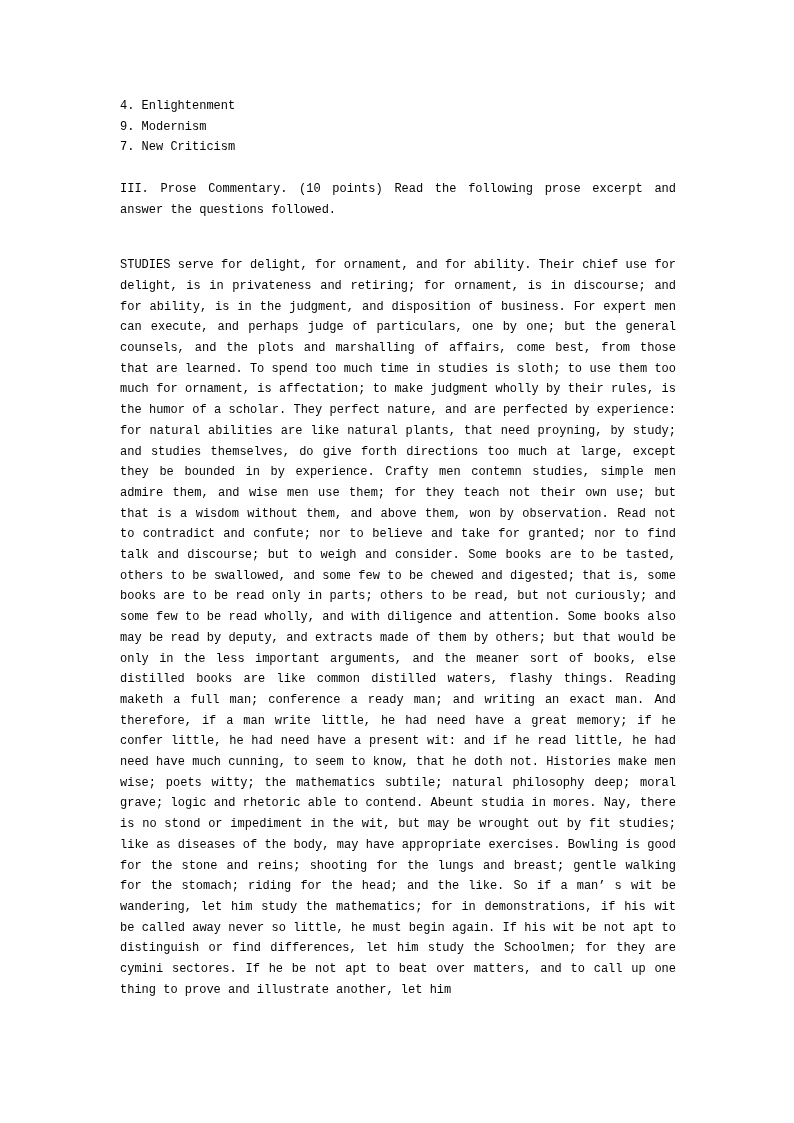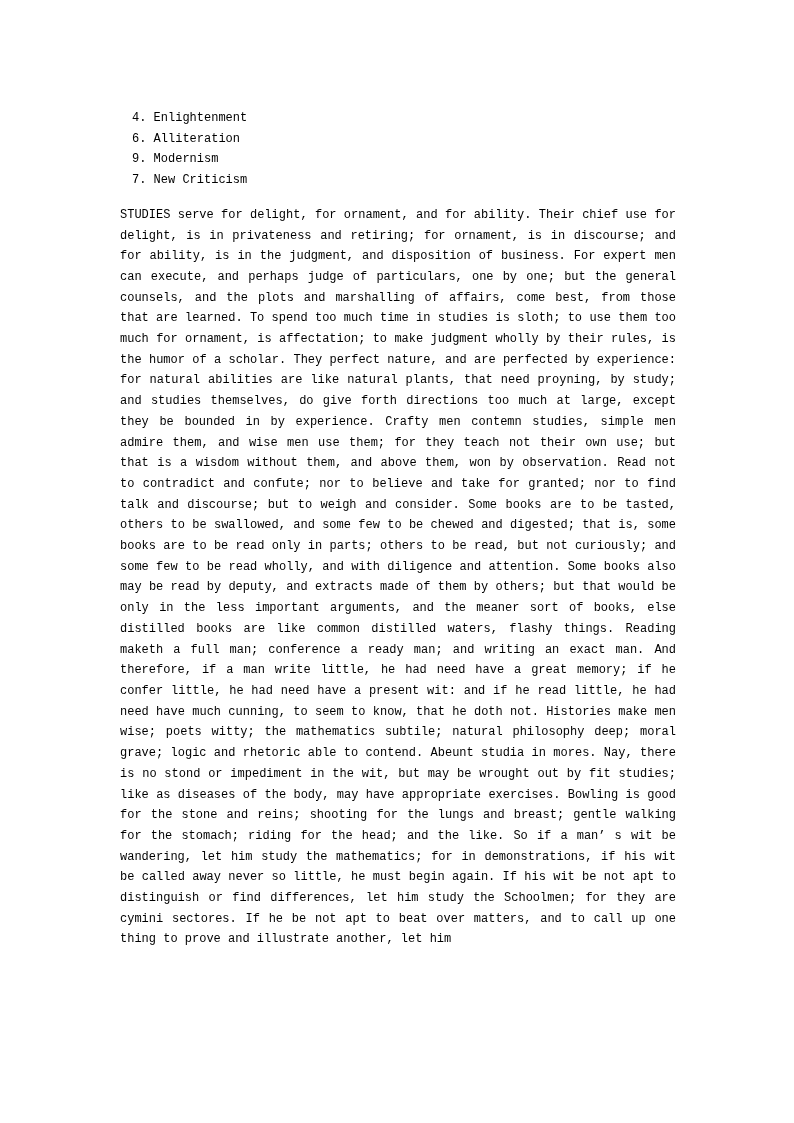--- a/index.html
+++ b/index.html
@@ -18,44 +18,44 @@
   }
   .content {
     position: absolute;
     left: 120px;
     top: 96px;
     width: 556px;
     font-size: 12px;
     line-height: 20.7px;
   }
   .term-list {
-    margin: 12px;
+    margin: 0;
     padding: 0;
     list-style: none;
   }
   .term-list li {
     white-space: pre;
   }
   .section-heading {
     margin: 20.7px 0 0 0;
     text-align: justify;
     text-justify: inter-word;
   }
   .body-paragraph {
-    margin: 14px 0 0 0;
+    margin: 35px 0 0 0;
     text-align: justify;
     text-justify: inter-word;
   }
 </style>
 </head>
 <body>
 
 <div class="page">
   <div class="content">
     <ul class="term-list">
       <li>4. Enlightenment</li>
-      <li>6. Alliteration</li>
       <li>9. Modernism</li>
       <li>7. New Criticism</li>
     </ul>
+    <p class="section-heading">III. Prose Commentary. (10 points) Read the following prose excerpt and answer the questions followed.</p>
     <p class="body-paragraph">STUDIES serve for delight, for ornament, and for ability. Their chief use for delight, is in privateness and retiring; for ornament, is in discourse; and for ability, is in the judgment, and disposition of business. For expert men can execute, and perhaps judge of particulars, one by one; but the general counsels, and the plots and marshalling of affairs, come best, from those that are learned. To spend too much time in studies is sloth; to use them too much for ornament, is affectation; to make judgment wholly by their rules, is the humor of a scholar. They perfect nature, and are perfected by experience: for natural abilities are like natural plants, that need proyning, by study; and studies themselves, do give forth directions too much at large, except they be bounded in by experience. Crafty men contemn studies, simple men admire them, and wise men use them; for they teach not their own use; but that is a wisdom without them, and above them, won by observation. Read not to contradict and confute; nor to believe and take for granted; nor to find talk and discourse; but to weigh and consider. Some books are to be tasted, others to be swallowed, and some few to be chewed and digested; that is, some books are to be read only in parts; others to be read, but not curiously; and some few to be read wholly, and with diligence and attention. Some books also may be read by deputy, and extracts made of them by others; but that would be only in the less important arguments, and the meaner sort of books, else distilled books are like common distilled waters, flashy things. Reading maketh a full man; conference a ready man; and writing an exact man. And therefore, if a man write little, he had need have a great memory; if he confer little, he had need have a present wit: and if he read little, he had need have much cunning, to seem to know, that he doth not. Histories make men wise; poets witty; the mathematics subtile; natural philosophy deep; moral grave; logic and rhetoric able to contend. Abeunt studia in mores. Nay, there is no stond or impediment in the wit, but may be wrought out by fit studies; like as diseases of the body, may have appropriate exercises. Bowling is good for the stone and reins; shooting for the lungs and breast; gentle walking for the stomach; riding for the head; and the like. So if a man’ s wit be wandering, let him study the mathematics; for in demonstrations, if his wit be called away never so little, he must begin again. If his wit be not apt to distinguish or find differences, let him study the Schoolmen; for they are cymini sectores. If he be not apt to beat over matters, and to call up one thing to prove and illustrate another, let him</p>
   </div>
 </div>
 
 </body></html>

